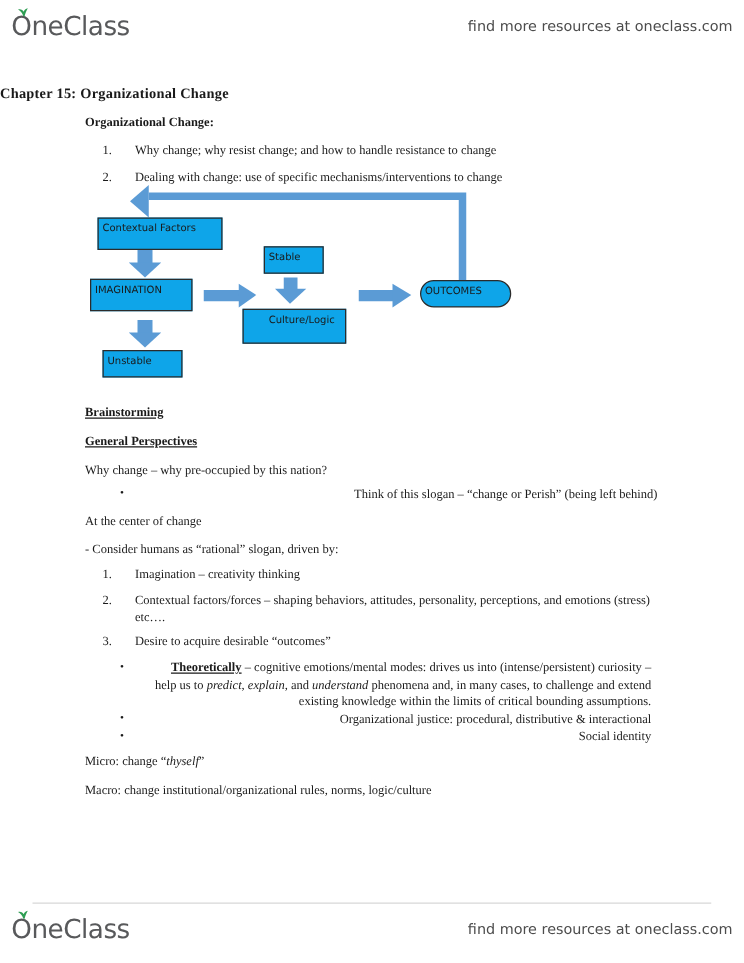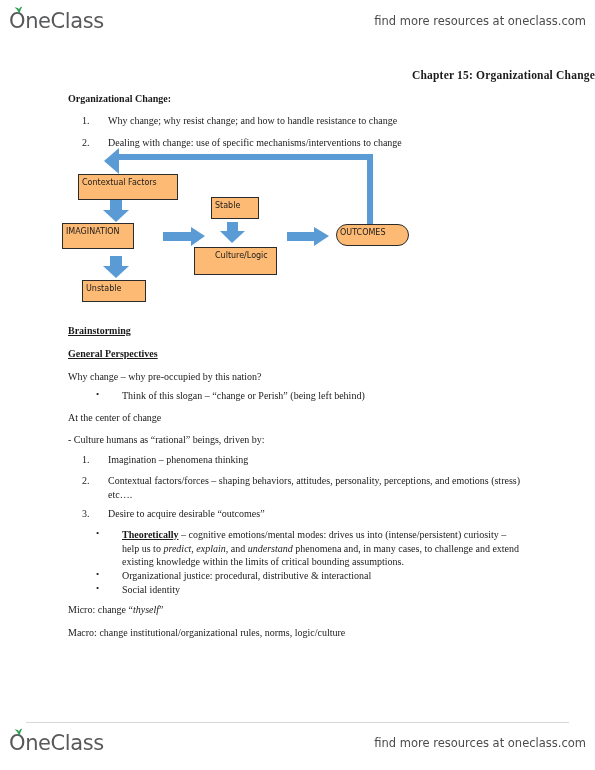--- a/index.html
+++ b/index.html
@@ -71,21 +71,21 @@
     top: 0;
     width: 595px;
     height: 770px;
   }
 
   .doc-title {
     position: absolute;
     left: 0;
     top: 69px;
     width: 595px;
-    text-align: right;
+    text-align: left;
     font-size: 11.5px;
     font-weight: bold;
     letter-spacing: 0.2px;
   }
 
   .section-head {
     position: absolute;
     left: 68px;
     font-size: 10px;
     font-weight: bold;
@@ -123,38 +123,39 @@
   }
   .bullet-item .marker {
     position: absolute;
     left: 0;
     top: -1px;
     font-size: 9px;
   }
   .bullet-item .body {
     display: block;
     margin-left: 26px;
+    text-align: right;
   }
 
   .bu { font-weight: bold; text-decoration: underline; }
   .it { font-style: italic; margin-top: 40px; }
 
   
   .diagram {
     position: absolute;
     left: 0;
     top: 0;
     width: 595px;
     height: 770px;
     pointer-events: none;
   }
   .dbox {
     position: absolute;
     border: 1px solid #2b2b2b;
-    background: #fdba74;
+    background: #0ea5e9;
     font-family: "DejaVu Sans", "Liberation Sans", sans-serif;
     font-size: 8px;
     color: #1a1a1a;
     padding: 2px 3px;
     box-sizing: border-box;
     line-height: 11px;
     z-index: 3;
   }
 </style>
 </head>
@@ -214,21 +215,21 @@
       </g>
 
       <g>
         <rect x="287" y="232" width="29" height="9" fill="#5B9BD5"></rect>
         <polygon points="314,227 314,246 329,236" fill="#5B9BD5"></polygon>
       </g>
     </svg>
 
     <div class="dbox" style="left:78px; top:174px; width:100px; height:26px;">Contextual Factors</div>
 
-    <div class="dbox" style="left:62px; top:223px; width:72px; height:26px;">IMAGINATION</div>
+    <div class="dbox" style="left:72px; top:223px; width:82px; height:26px;">IMAGINATION</div>
 
     <div class="dbox" style="left:82px; top:280px; width:64px; height:22px;">Unstable</div>
 
     <div class="dbox" style="left:211px; top:197px; width:48px; height:22px;">Stable</div>
 
     <div class="dbox" style="left:194px; top:247px; width:83px; height:28px;padding-left:20px;">Culture/Logic</div>
 
     <div class="dbox" style="left:336px; top:224px; width:73px; height:22px;border-radius:11px;">OUTCOMES</div>
   </div>
 
@@ -238,25 +239,25 @@
 
   <div class="para" style="top:370px; width:460px;">Why change – why pre-occupied by this nation?</div>
 
   <div class="bullet-item" style="left:96px; top:389px; width:430px;">
     <span class="marker">•</span>
     <span class="body">Think of this slogan – “change or Perish” (being left behind)</span>
   </div>
 
   <div class="para" style="top:411px; width:460px;">At the center of change</div>
 
-  <div class="para" style="top:433px; width:460px;">- Culture humans as “rational” beings, driven by:</div>
+  <div class="para" style="top:433px; width:460px;">- Consider humans as “rational” slogan, driven by:</div>
 
   <div class="list-item" style="left:82px; top:453px; width:450px;">
     <span class="marker">1.</span>
-    <span class="body">Imagination – phenomena thinking</span>
+    <span class="body">Imagination – creativity thinking</span>
   </div>
   <div class="list-item" style="left:82px; top:474px; width:450px;">
     <span class="marker">2.</span>
     <span class="body">Contextual factors/forces – shaping behaviors, attitudes, personality, perceptions, and emotions (stress) etc….</span>
   </div>
   <div class="list-item" style="left:82px; top:507px; width:450px;">
     <span class="marker">3.</span>
     <span class="body">Desire to acquire desirable “outcomes”</span>
   </div>
 

